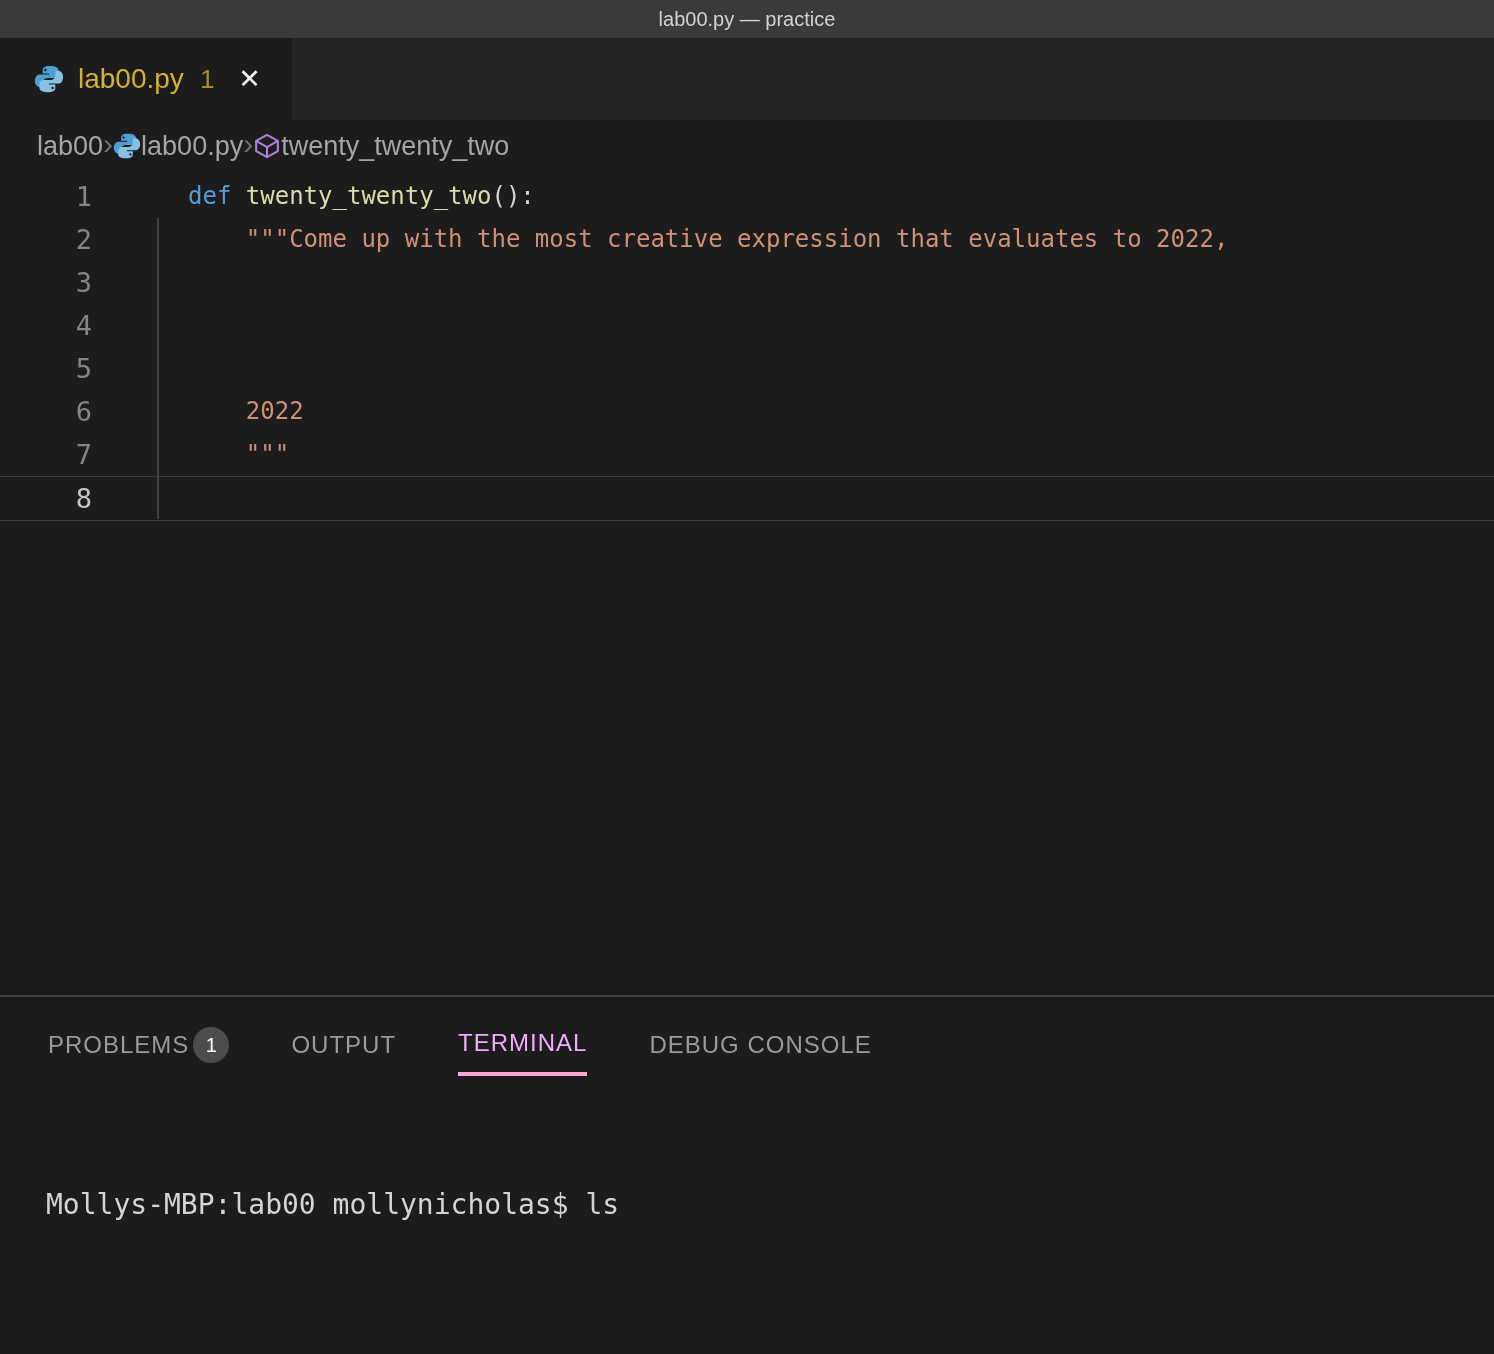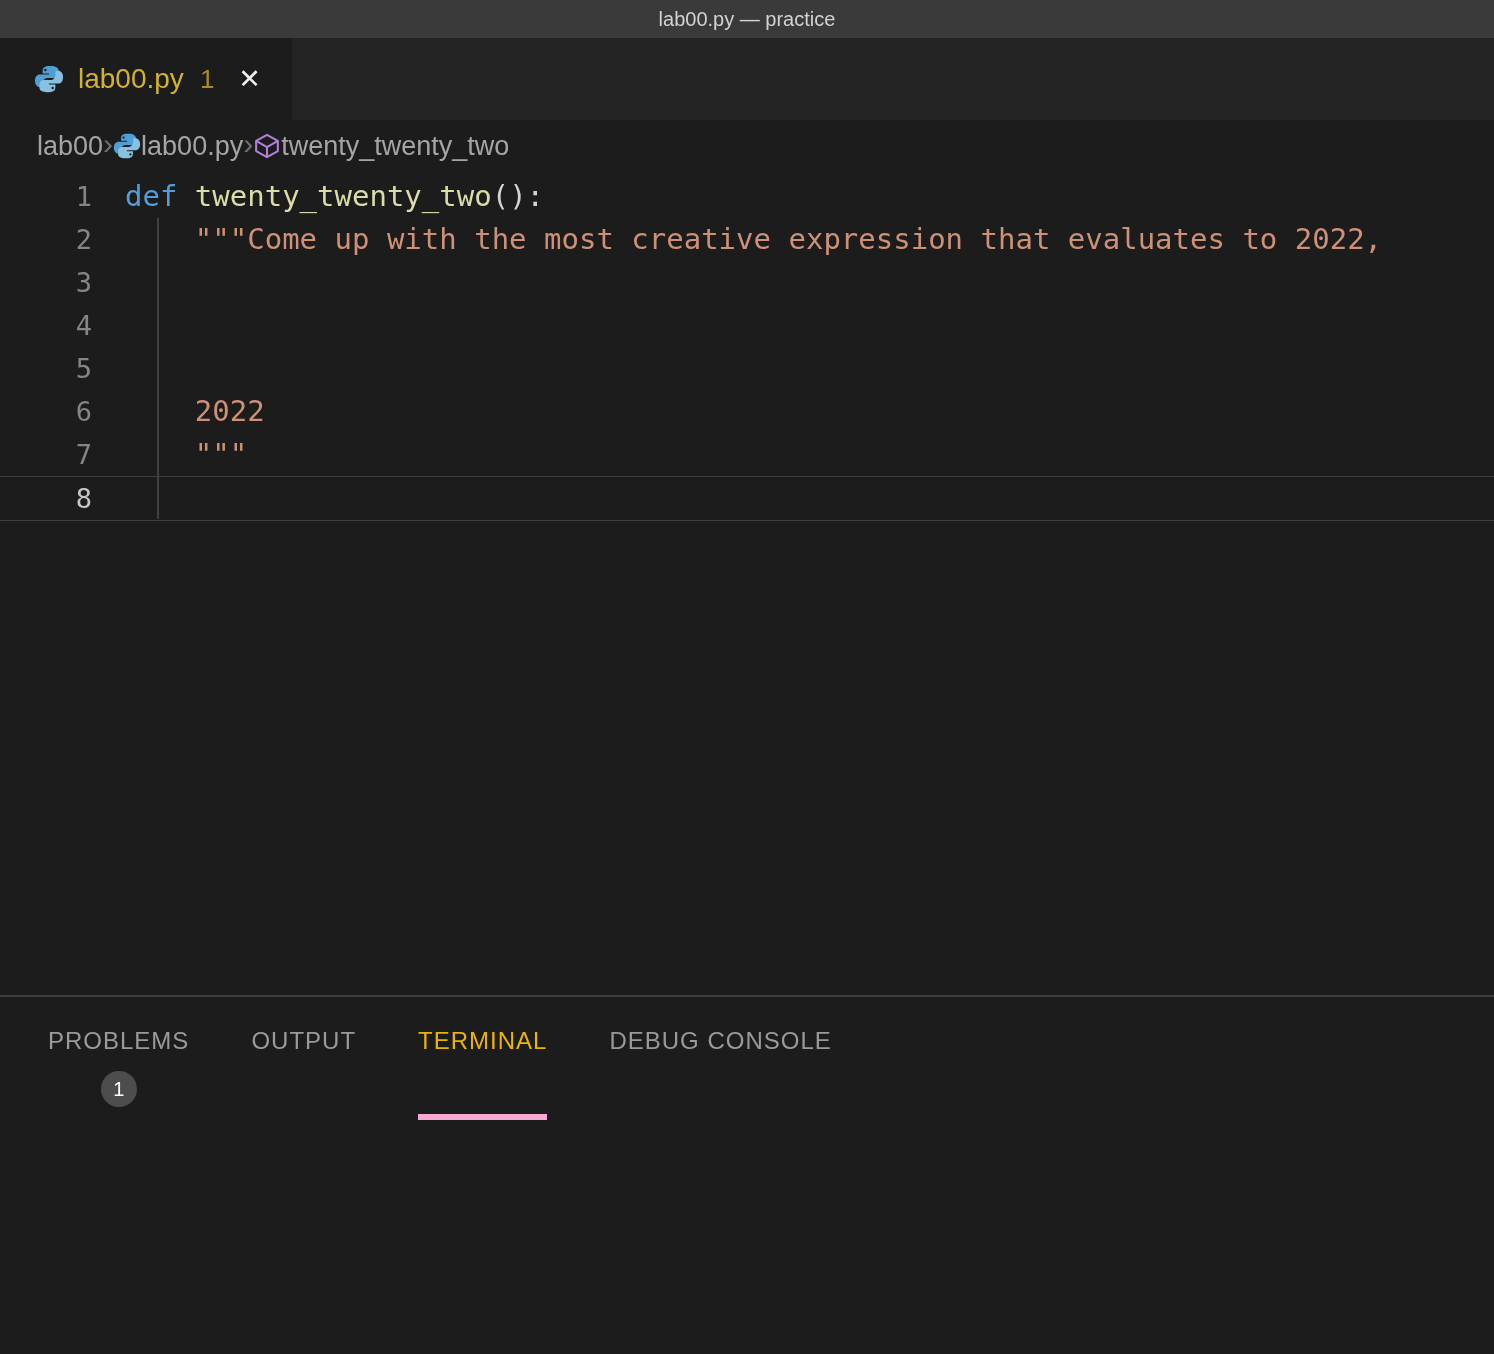--- a/index.html
+++ b/index.html
@@ -34,44 +34,44 @@
   .crumb-icon{display:flex;align-items:center;}
   
   .editor{position:relative;height:823px;padding-top:3px;box-sizing:border-box;background:#1c1c1c;}
   .indent-guide{position:absolute;left:157px;top:46px;width:2px;height:301px;background:#414141;}
   .row{display:flex;height:43px;align-items:center;}
   .gutter{
     width:92px;flex:0 0 92px;text-align:right;color:#858585;
     font-family:"DejaVu Sans Mono",monospace;font-size:27px;
   }
   .code{
-    margin-left:33px;white-space:pre;color:#d4d4d4;
-    font-family:"DejaVu Sans Mono",monospace;font-size:29px;line-height:43px;
+    margin-left:96px;white-space:pre;color:#d4d4d4;
+    font-family:"DejaVu Sans Mono",monospace;font-size:24px;line-height:43px;
   }
   .row.current{border-top:1px solid #3d3d3d;border-bottom:1px solid #3d3d3d;}
   .row.current .gutter{color:#c6c6c6;}
   .tok-kw{color:#569cd6;}
   .tok-fn{color:#dcdcaa;}
   .tok-str{color:#ce9178;}
   .tok-magenta{color:#c586c0;}
   .tok-plain{color:#d4d4d4;}
   .sel-wrap{position:relative;display:inline-block;width:118px;height:42px;vertical-align:top;}
   .sel-box{
     position:absolute;left:0;top:3px;width:118px;height:27px;
     background:#575757;border-bottom:5px solid #c4c4c4;
   }
   .squiggle{position:absolute;left:0;top:35px;}
   
   .panel{border-top:2px solid #3f3f40;height:357px;box-sizing:border-box;background:#1c1c1c;}
   .panel-tabs{
     display:flex;gap:62px;padding:30px 0 0 48px;
     font-size:24px;letter-spacing:1px;color:#9a9a9a;
   }
-  .ptab{display:flex;align-items:center;gap:16px;padding-bottom:13px;cursor:pointer;flex-direction:column;}
-  .ptab.active{color:#eab308;border-bottom:6px solid #f9a8d4;}
+  .ptab{display:flex;align-items:center;gap:4px;padding-bottom:13px;cursor:pointer;}
+  .ptab.active{color:#f0abfc;border-bottom:4px solid #f9a8d4;}
   .pbadge{
     width:36px;height:36px;border-radius:50%;background:#4d4d4d;color:#ffffff;
     font-size:20px;letter-spacing:0;display:flex;align-items:center;justify-content:center;
   }
   .terminal{
     margin:44px 0 0 46px;white-space:pre;color:#d4d4d4;
     font-family:"DejaVu Sans Mono",monospace;font-size:28px;line-height:34px;
   }
 </style>
 </head>
@@ -171,16 +171,17 @@
     </div>
     <div class="ptab active">
       <span>TERMINAL</span>
     </div>
     <div class="ptab">
       <span>DEBUG CONSOLE</span>
     </div>
   </div>
 
   <div class="terminal">
+    <div>Mollys-MBP:lab00 mollynicholas$ ls</div>
     
     
   </div>
 </div>
 
 </body></html>

